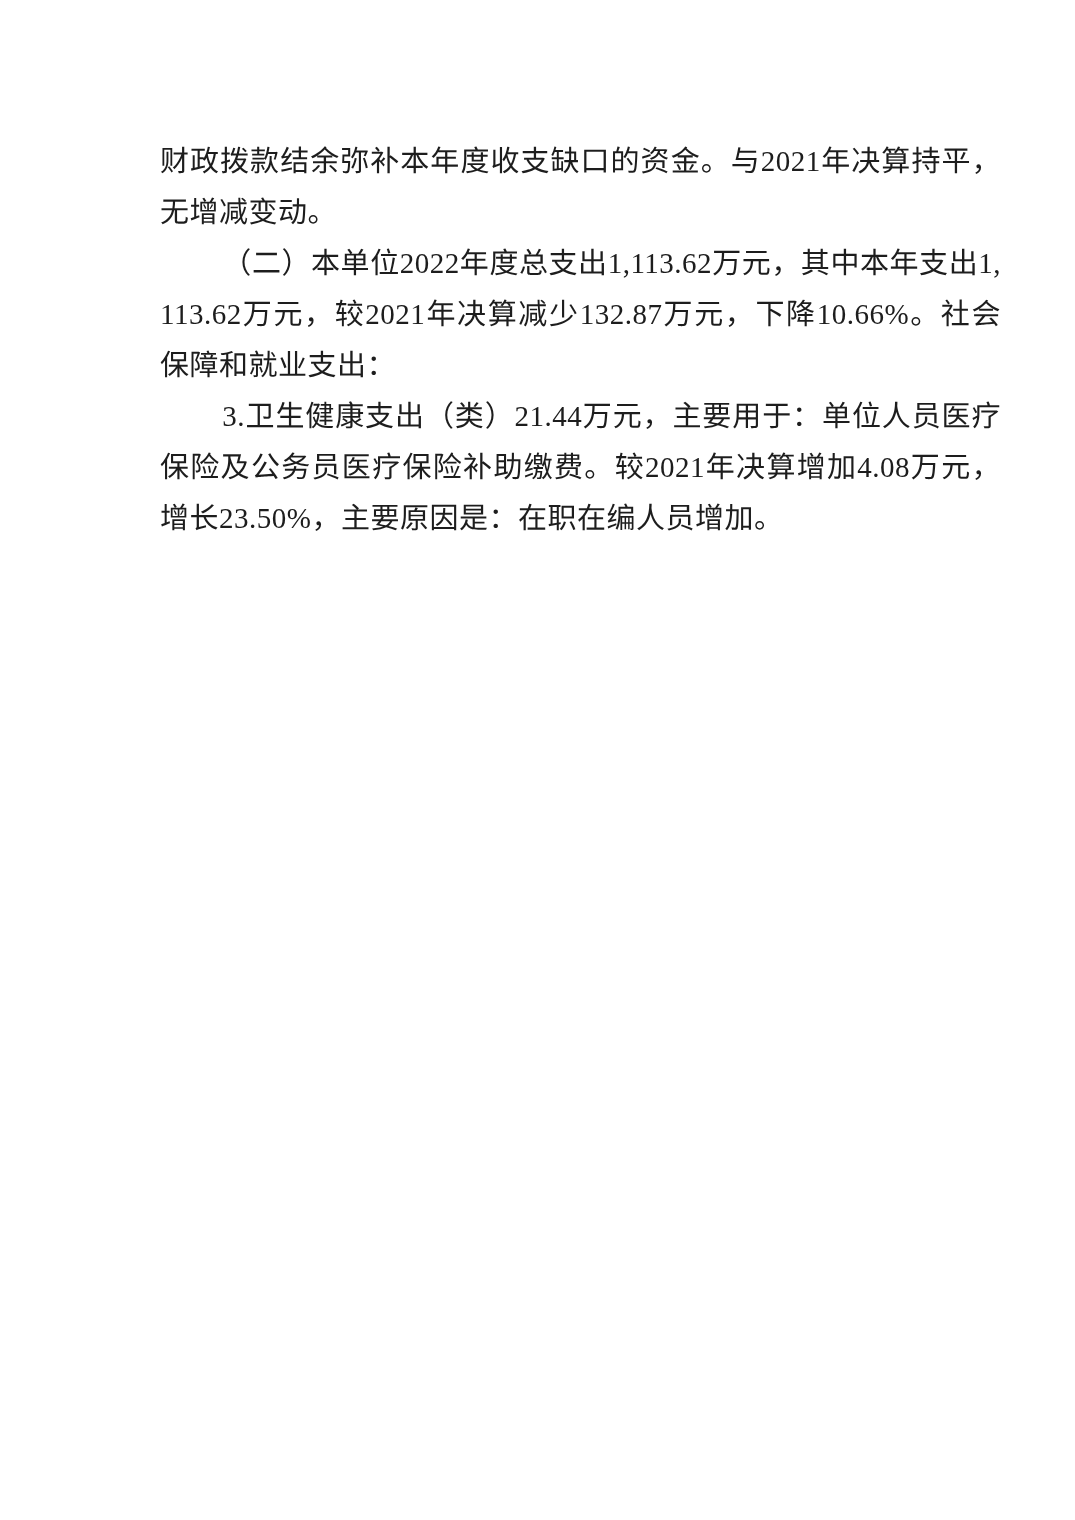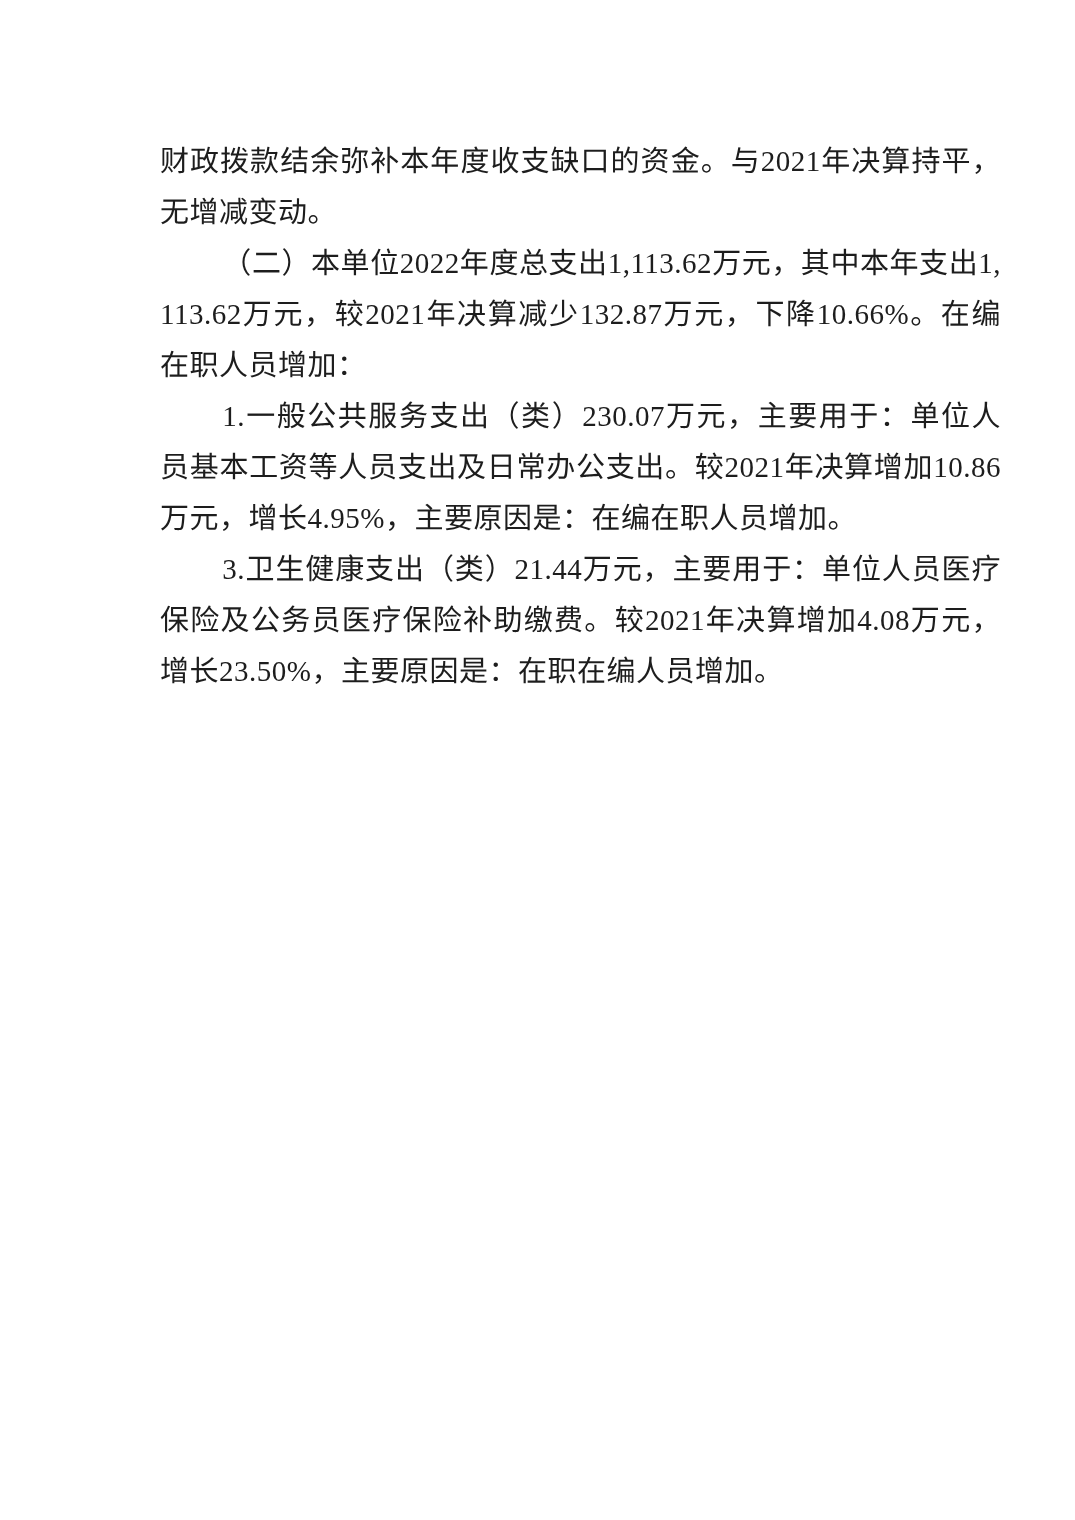--- a/index.html
+++ b/index.html
@@ -29,16 +29,15 @@
   }
   .para.indent {
     text-indent: 2.15em;
   }
 </style>
 </head>
 <body>
 
 <div class="page">
   <p class="para">财政拨款结余弥补本年度收支缺口的资金。与2021年决算持平，无增减变动。</p>
-  <p class="para indent">（二）本单位2022年度总支出1,113.62万元，其中本年支出1,113.62万元，较2021年决算减少132.87万元，下降10.66%。在编在职人员增加：</p>
-  <p class="para indent">1.一般公共服务支出（类）230.07万元，主要用于：单位人员基本工资等人员支出及日常办公支出。较2021年决算增加10.86万元，增长4.95%，主要原因是：在编在职人员增加。</p>
+  <p class="para indent">（二）本单位2022年度总支出1,113.62万元，其中本年支出1,113.62万元，较2021年决算减少132.87万元，下降10.66%。社会保障和就业支出：</p>
   <p class="para indent">3.卫生健康支出（类）21.44万元，主要用于：单位人员医疗保险及公务员医疗保险补助缴费。较2021年决算增加4.08万元，增长23.50%，主要原因是：在职在编人员增加。</p>
 </div>
 
 </body></html>

